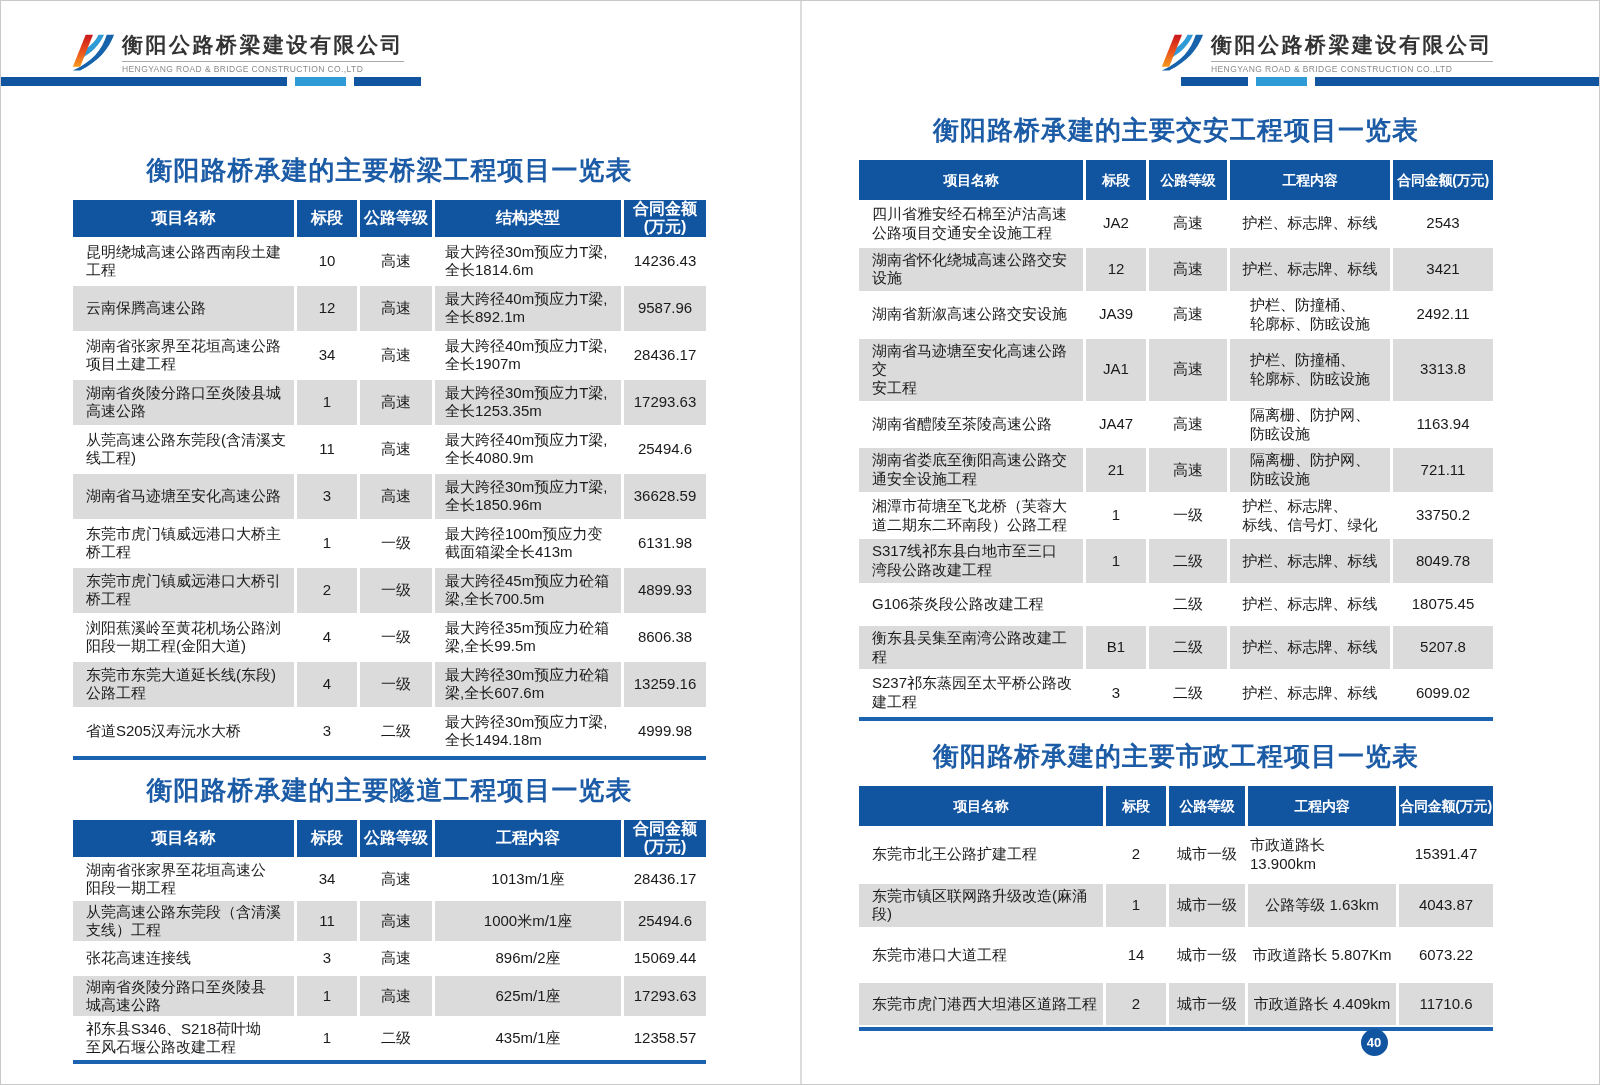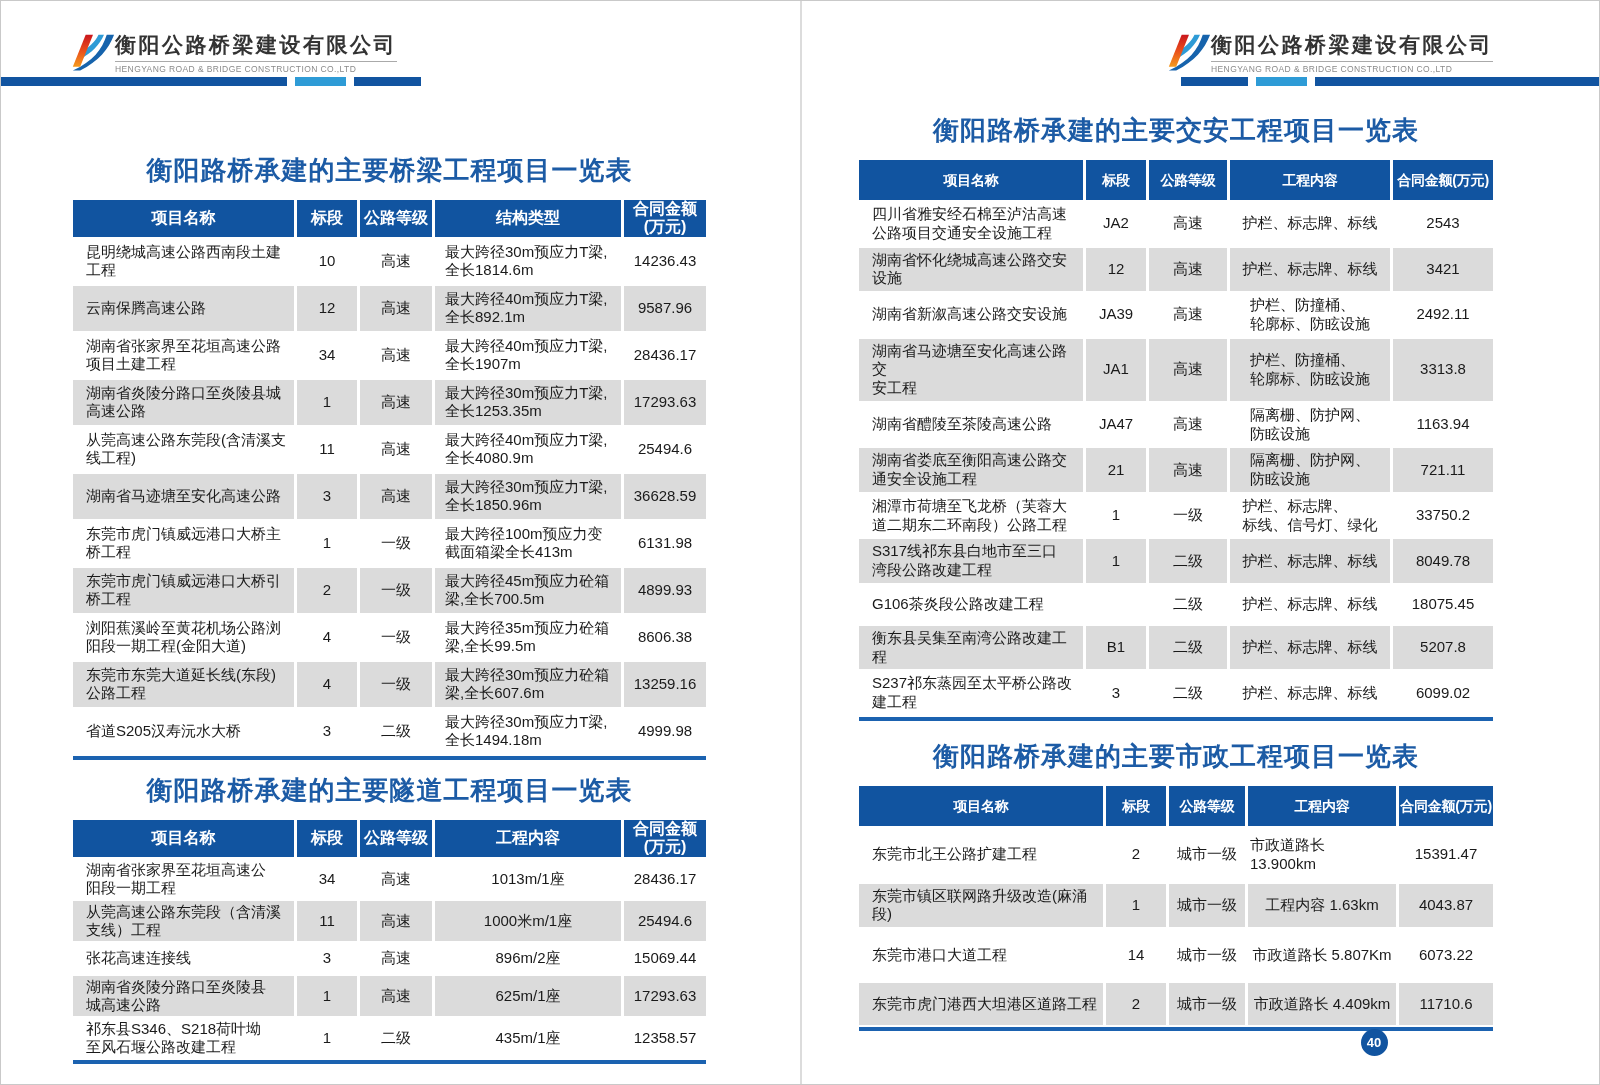--- a/index.html
+++ b/index.html
@@ -7,21 +7,21 @@
     width:1600px;height:1085px;position:relative;background:#ffffff;
     font-family:"Liberation Sans","DejaVu Sans",sans-serif;color:#1a1a1a;
     overflow:hidden;box-sizing:border-box;border:1px solid #c9c9c9;
   }
   .page{position:absolute;top:0;width:800px;height:1085px;}
   .page.left{left:0;}
   .page.right{left:800px;}
   .divider{position:absolute;left:799px;top:0;width:2px;height:1085px;background:#dcdcdc;}
 
   
-  .logo{position:absolute;top:30px;display:flex;align-items:flex-start;gap:0;}
+  .logo{position:absolute;top:30px;display:flex;align-items:flex-start;gap:7px;}
   .page.left .logo{left:70px;}
   .page.right .logo{right:108px;}
   .logo svg{width:44px;height:44px;flex:0 0 44px;}
   .logo .cn{font-size:21px;font-weight:bold;color:#333;letter-spacing:2.5px;white-space:nowrap;}
   .logo .en{font-size:8.5px;color:#8a8a8a;letter-spacing:0.4px;margin-top:2px;
             border-top:1px solid #aaa;padding-top:2px;white-space:nowrap;}
 
   .bar{position:absolute;top:76px;height:9px;display:flex;gap:8px;}
   .bar i{display:block;height:9px;}
   .bar .sd{background:#1154A0;}
@@ -649,21 +649,21 @@
         <div class="td c0 shade">
           <span>东莞市镇区联网路升级改造(麻涌段)</span>
         </div>
         <div class="td c1 shade">
           <span>1</span>
         </div>
         <div class="td c2 shade">
           <span>城市一级</span>
         </div>
         <div class="td c3 shade">
-          <span>工程内容 1.63km</span>
+          <span>公路等级 1.63km</span>
         </div>
         <div class="td c4 shade">
           <span>4043.87</span>
         </div>
         <div class="td c0">
           <span>东莞市港口大道工程</span>
         </div>
         <div class="td c1">
           <span>14</span>
         </div>

